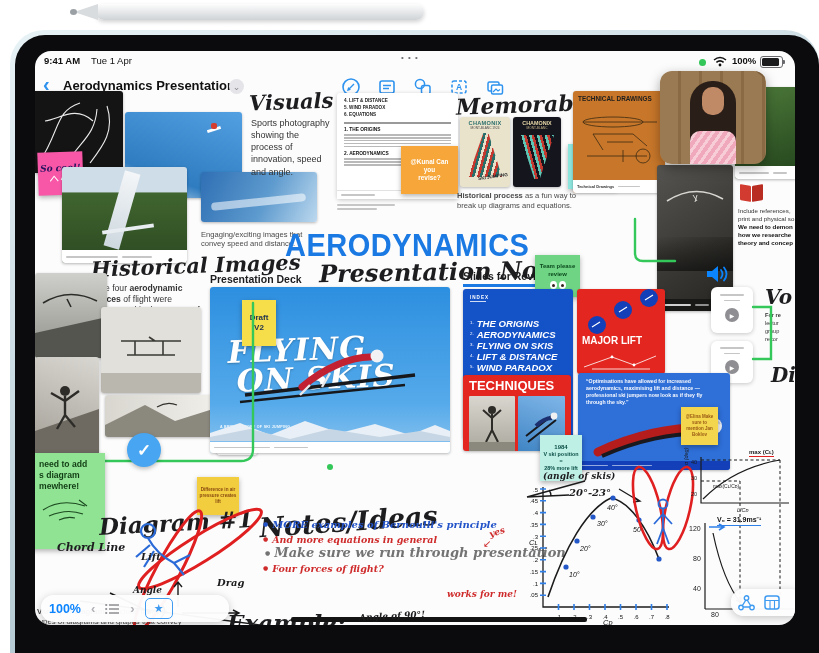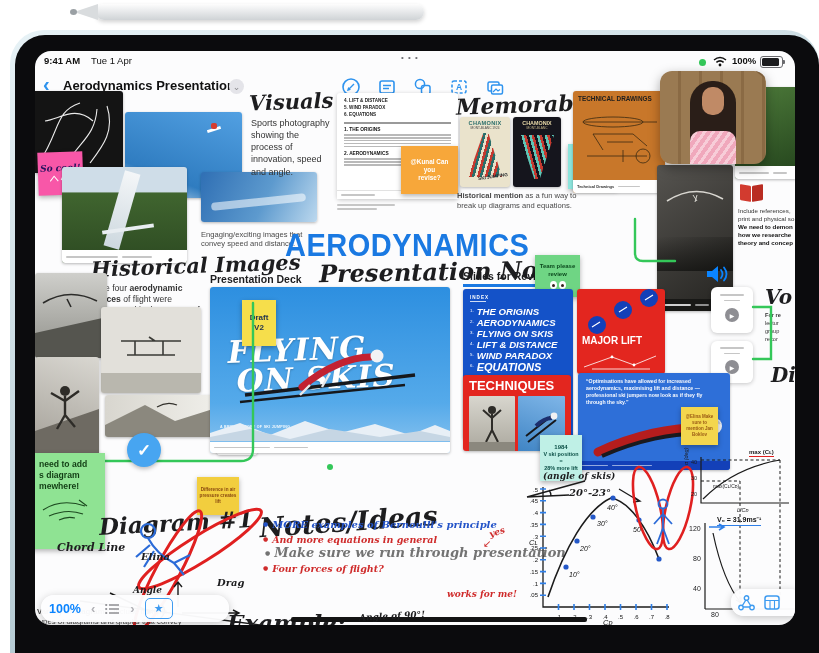--- a/index.html
+++ b/index.html
@@ -181,21 +181,21 @@
           <span class="abs" style="right:2px;bottom:8px;font-size:4.6px;font-weight:800;color:#20262a;transform:rotate(-8deg)">SKI JUMPING</span>
         </div>
         <div class="photo" style="left:478px;top:66px;width:48px;height:70px;background:#15151d">
           <div style="text-align:center;font-size:5.4px;font-weight:800;color:#e8d9a8;margin-top:3px">CHAMONIX</div>
           <div style="text-align:center;font-size:3.2px;color:#c9b98c">MONT-BLANC</div>
           <div style="position:absolute;left:7px;top:18px;width:34px;height:44px;
                background:repeating-linear-gradient(75deg,#c4392f 0 2.5px,#15151d 2.5px 5px,#5ec4b4 5px 7.5px);
                clip-path:polygon(0 0,100% 0,58% 100%,42% 100%)"></div>
         </div>
         <div class="cap" style="left:422px;top:140px;width:132px;font-size:7.6px;line-height:1.3">
-          <b>Historical mention</b><span> as a fun way to break up diagrams and equations.</span>
+          <b>Historical process</b><span> as a fun way to break up diagrams and equations.</span>
         </div>
 
         <div class="sticky" style="left:533px;top:93px;width:49px;height:45px;background:#8ce4dc">
           <span style="font-size:5.4px;font-weight:700;color:#114b46;width:34px">Add Aditi's resources</span>
         </div>
 
         <div class="photo" style="left:538px;top:40px;width:92px;height:102px;background:#c8772a">
           <div style="font-size:6.4px;font-weight:800;color:#1d1d1d;padding:4px 5px 0">TECHNICAL DRAWINGS</div>
           <svg width="92" height="66" viewBox="0 0 92 66" style="margin-top:2px">
             <g stroke="#3a2a12" stroke-width=".8" fill="none">
@@ -345,21 +345,21 @@
                 <span style="position:absolute;left:2px;top:3px;width:3px;height:3px;background:#35241d;border-radius:50%"></span>
               </span>
             <span style="width:7px;height:8px;background:#fff;border-radius:50%;position:relative">
                 <span style="position:absolute;left:2px;top:3px;width:3px;height:3px;background:#35241d;border-radius:50%"></span>
               </span>
           </span>
         </div>
 
         <div class="photo" style="left:428px;top:238px;width:110px;height:150px;background:#1452c8;padding:6px 7px;box-sizing:border-box">
           <div style="font-size:4.6px;font-weight:700;color:#fff;letter-spacing:1px;border-bottom:.8px solid rgba(255,255,255,.8);width:16px;padding-bottom:1px">INDEX</div>
-          <div style="margin-top:4px">
+          <div style="margin-top:16px">
             <div style="display:flex;gap:3px">
                 <span style="font-size:4.4px;color:#fff;margin-top:2px">1.</span>
                 <span style="font-size:9.6px;font-weight:800;font-style:italic;color:#fff">THE ORIGINS</span>
               </div>
             <div style="display:flex;gap:3px">
                 <span style="font-size:4.4px;color:#fff;margin-top:2px">2.</span>
                 <span style="font-size:9.6px;font-weight:800;font-style:italic;color:#fff">AERODYNAMICS</span>
               </div>
             <div style="display:flex;gap:3px">
                 <span style="font-size:4.4px;color:#fff;margin-top:2px">3.</span>
@@ -491,21 +491,21 @@
           </g>
           <g fill="none" stroke="#1b1b1b" stroke-width="1.4">
             <path d="M30 100 L225 126"></path>
             <path d="M60 92 L100 111 M95 108 l6 3 l-6 2"></path>
             <path d="M128 106 V82 M124 86 l4 -5 l4 5"></path>
             <path d="M132 112 H188 M183 109 l6 3 l-6 3"></path>
             <path d="M110 118 q8 -8 2 -14"></path>
           </g>
         </svg>
         <span class="abs hw" style="left:22px;top:490px;font-size:11px;font-weight:700">Chord Line</span>
-        <span class="abs hw" style="left:106px;top:500px;font-size:10px;font-weight:700">Elina</span>
+        <span class="abs hw" style="left:106px;top:500px;font-size:10px;font-weight:700">Lift</span>
         <span class="abs hw" style="left:182px;top:526px;font-size:10px;font-weight:700">Drag</span>
         <span class="abs hw" style="left:98px;top:534px;font-size:9px;font-weight:700">Angle</span>
 
         <div class="cap" style="left:2px;top:556px;width:146px;font-size:7.8px;line-height:1.3">
           <b>Variety of diagrams.</b><span> Include multiple types of diagrams and graphs that convey</span>
         </div>
 
         <span class="abs hw" style="left:224px;top:455px;font-size:27px;font-weight:700;transform:rotate(-4deg)">Notes/Ideas</span>
         <span class="bullet-line hw b-blue" style="left:228px;top:468px;font-size:10px;font-weight:700">MORE examples of Bernoulli's principle</span>
         <span class="bullet-line hw b-red" style="left:228px;top:483px;font-size:9.5px;font-weight:700">And more equations in general</span>

